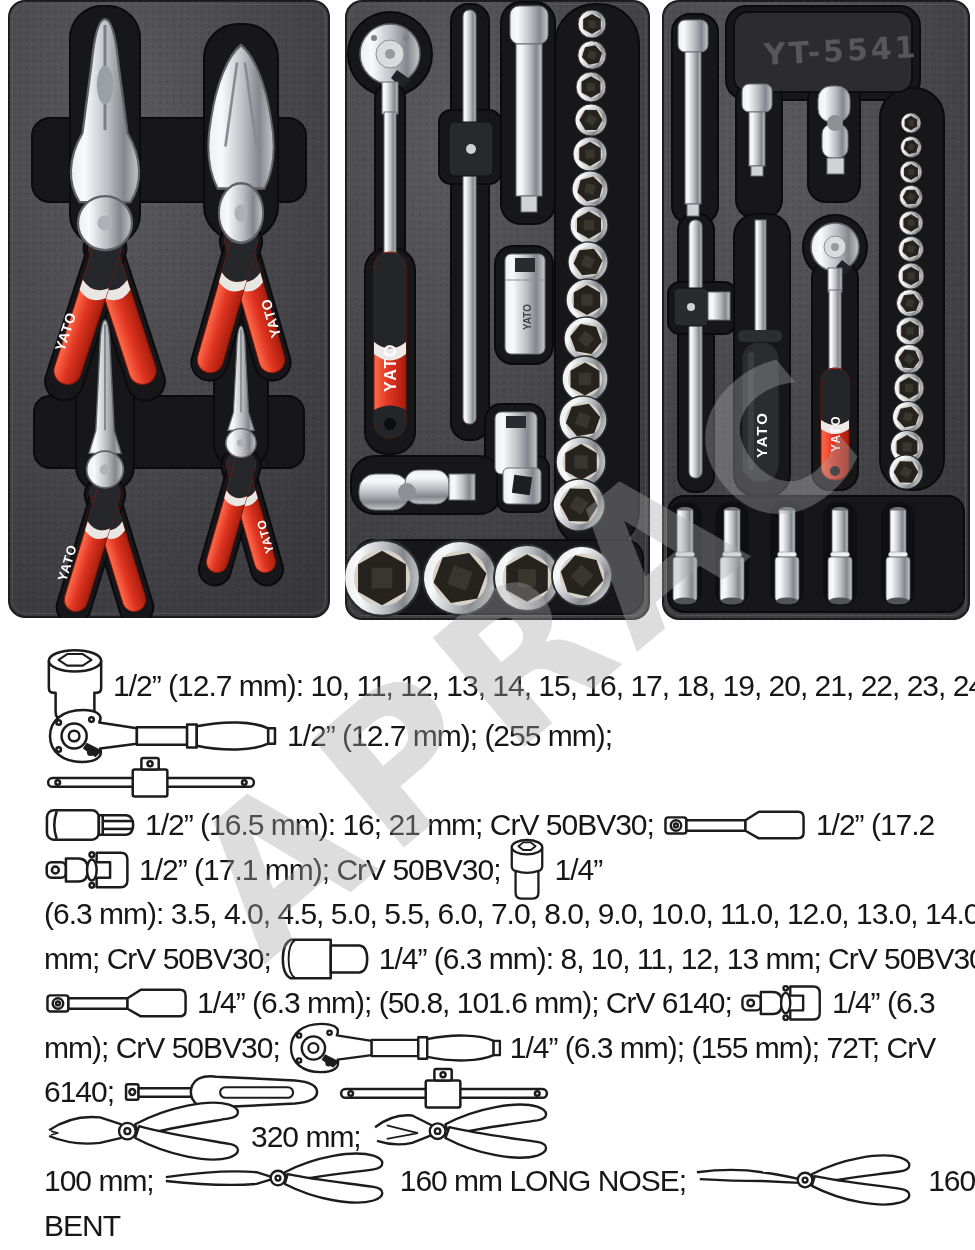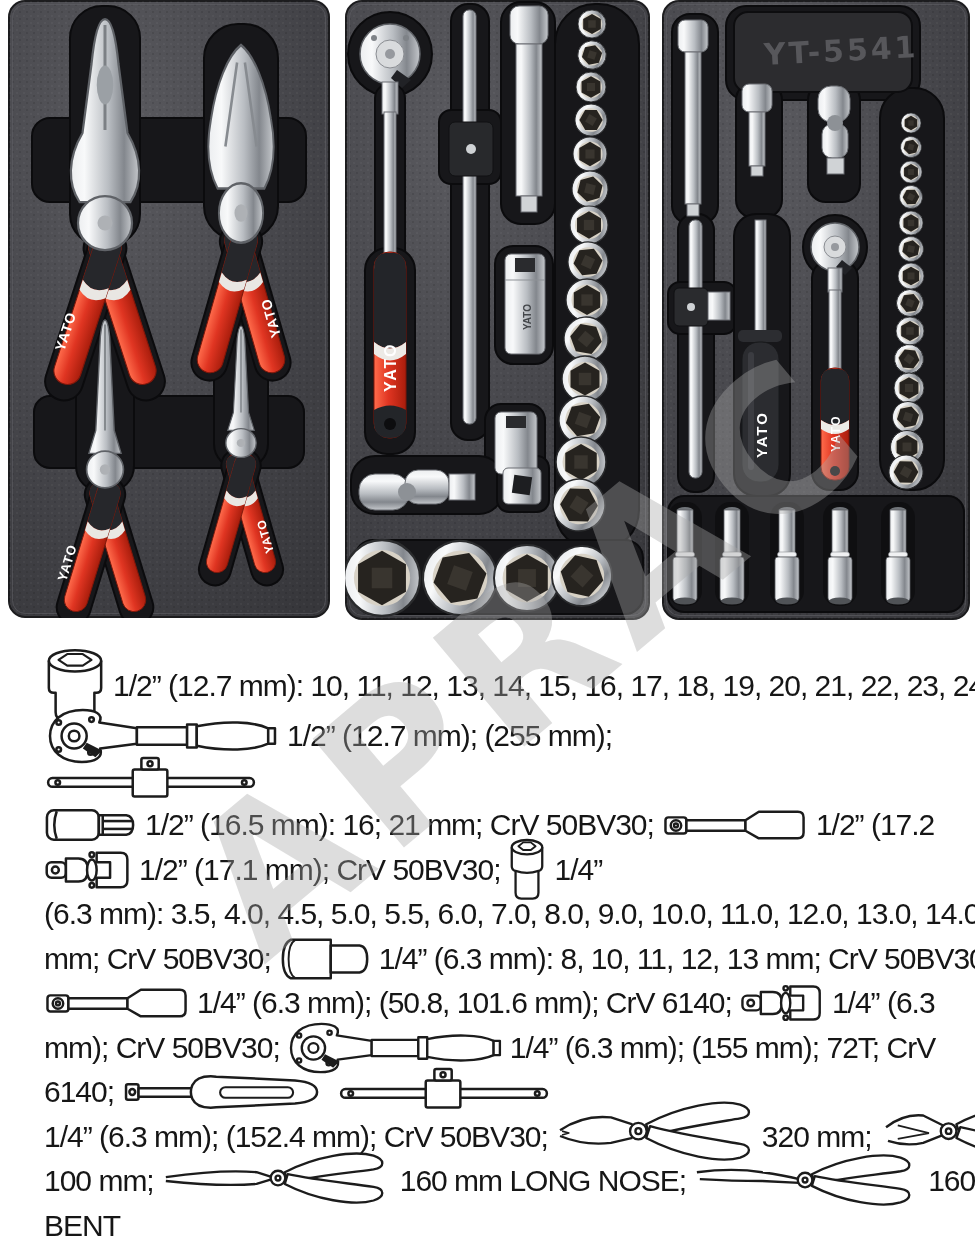--- a/index.html
+++ b/index.html
@@ -501,21 +501,20 @@
   <div class="line">
     <span class="t">6140;</span>
     <svg class="ic" width="204" height="48" viewBox="0 0 206 50">
           <use href="#i-screw"></use>
         </svg>
     <svg class="ic" width="210" height="50" viewBox="0 0 218 52">
           <use href="#i-tbar"></use>
         </svg>
   </div>
   <div class="line">
-    <span class="t">1/4” (6.3 mm); (152.4 mm); CrV 50BV30;</span>
     <svg class="ic" width="200" height="92" viewBox="0 0 202 94">
           <use href="#i-pl-combi"></use>
         </svg>
     <span class="t">320 mm;</span>
     <svg class="ic" width="190" height="86" viewBox="0 0 192 88">
           <use href="#i-pl-diag"></use>
         </svg>
   </div>
   <div class="line">
     <span class="t">100 mm;</span>

